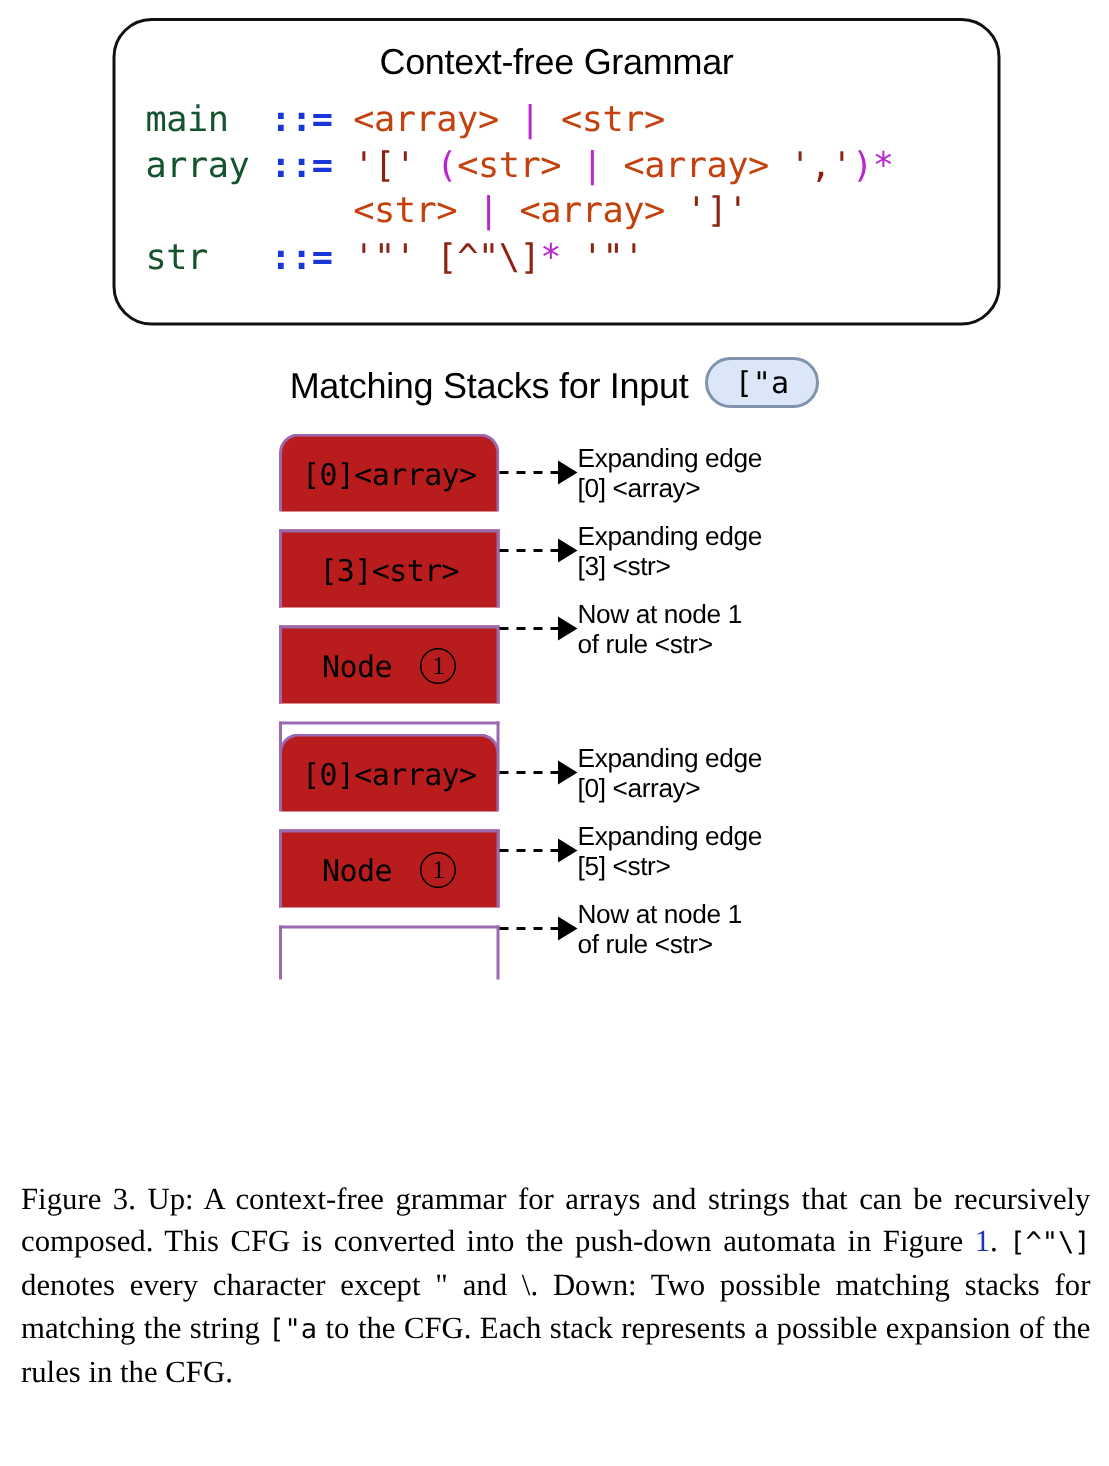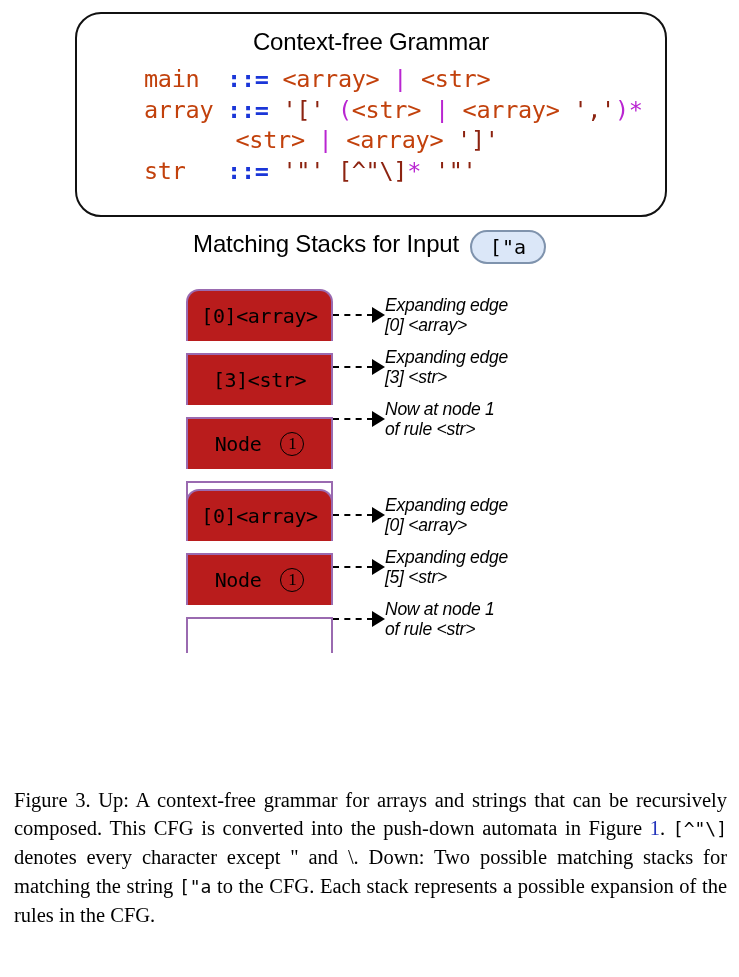--- a/index.html
+++ b/index.html
@@ -43,37 +43,37 @@
     position: absolute;
     left: 20px;
     top: 50px;
     width: 560px;
     font-family: "DejaVu Sans Mono", monospace;
     font-size: 23.5px;
     line-height: 30.5px;
     white-space: pre;
     letter-spacing: -0.3px;
   }
-  .tok-rule   { color: #c2410c; margin-left: 47px; }   
+  .tok-rule   { color: #14532d; }   
   .tok-nt     { color: #c2410c; }
   .tok-def    { color: #1a36d8; font-weight: bold; }  
   .tok-alt    { color: #b925d1; }   
   .tok-lit    { color: #8c2310; }   
   .tok-op     { color: #b925d1; }   
   .tok-plain  { color: #000; }
 
   
   #stacks-heading-row {
     position: absolute;
     left: 0;
     top: 230px;
     width: 739px;
     height: 42px;
     display: flex;
-    align-items: flex-start;
+    align-items: flex-end;
     justify-content: center;
     gap: 11px;
   }
   #stacks-heading-label {
     font-family: "Liberation Sans", sans-serif;
     font-size: 24px;
     color: #000;
     letter-spacing: -0.2px;
   }
   #input-badge {
@@ -148,21 +148,20 @@
     padding-bottom: 1px;
     box-sizing: border-box;
   }
 
   
   .annot {
     position: absolute;
     display: flex;
     align-items: center;
     height: 52px;
-    font-style: italic;
   }
   .annot .arrow {
     flex: 0 0 auto;
     width: 52px;
     height: 16px;
     position: relative;
   }
   .annot .arrow .shaft {
     position: absolute;
     left: 0;

